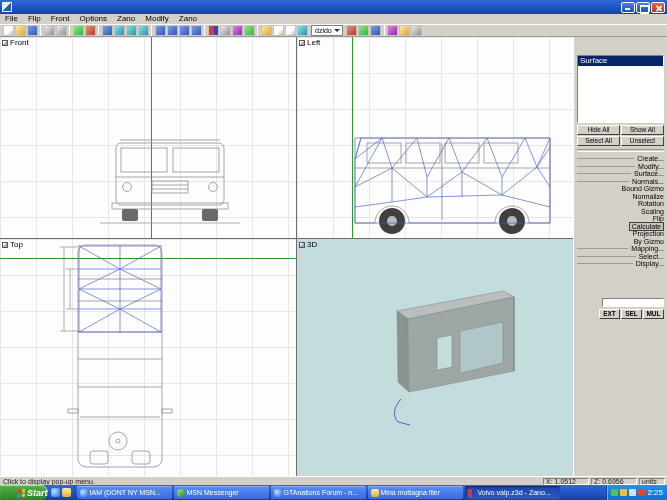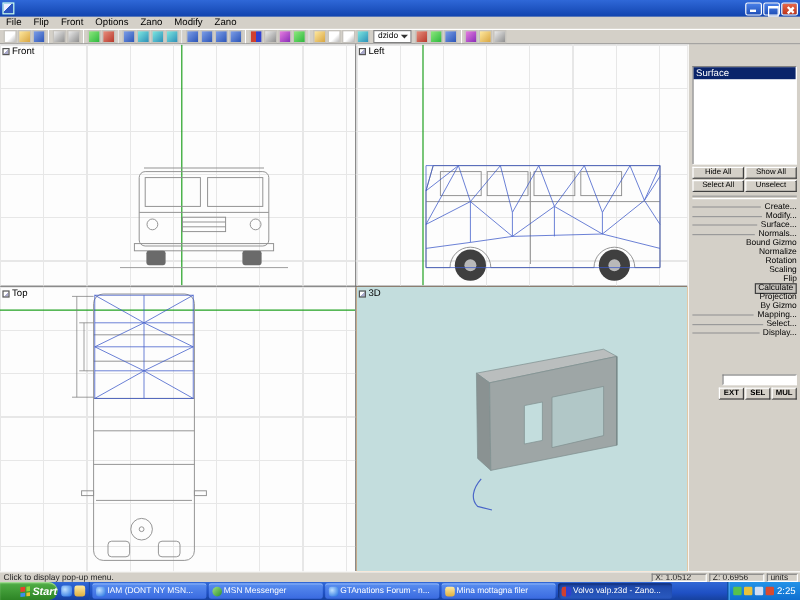--- a/index.html
+++ b/index.html
@@ -38,28 +38,28 @@
   .tb-combo::after { content:""; position:absolute; right:2px; top:3px; border:3px solid transparent; border-top-color:#333; }
 
   
   .workspace { height:439px; display:flex; }
   .viewgrid { width:573px; display:grid; grid-template-columns:296px 276px; grid-template-rows:201px 237px; gap:1px; background:#6f6f6f; }
   .viewport { position:relative; overflow:hidden; }
   .vp-blue { background:
       repeating-linear-gradient(to right,#e7e7e7 0 1px,transparent 1px 36px),
       repeating-linear-gradient(to bottom,#e7e7e7 0 1px,transparent 1px 36px),
       #fdfdfd; }
-  .vp-3d { background:#fdba74; }
+  .vp-3d { background:#8b5cf6; }
   .vpsvg { position:absolute; inset:0; width:100%; height:100%; }
   .vplabel { position:absolute; top:1px; left:2px; display:flex; align-items:center; gap:2px; font-size:8px; color:#000; }
   .vpicon { width:6px; height:6px; border:1px solid #555; background:linear-gradient(135deg,#fff 50%,#aac 50%); }
 
   
   .sidebar { width:94px; background:#d4d0c8; border-left:1px solid #fff; padding:2px 3px; display:flex; flex-direction:column; }
-  .obj-list { margin-top:16px; height:82px; background:#fff; border:1px solid; border-color:#808080 #fff #fff #808080; }
+  .obj-list { margin-top:16px; height:68px; background:#fff; border:1px solid; border-color:#808080 #fff #fff #808080; }
   .obj-item { height:10px; line-height:10px; font-size:8px; padding:0 2px; }
   .obj-item.selected { background:#0a246a; color:#fff; }
   .list-btns { display:grid; grid-template-columns:1fr 1fr; gap:1px; margin-top:2px; }
   .sbtn { font-size:6.5px; height:10px; line-height:8px; text-align:center; background:#d4d0c8; border:1px solid; border-color:#fff #404040 #404040 #fff; overflow:hidden; white-space:nowrap; }
   .panel-sep { height:3px; border-top:1px solid #9a9a9a; border-bottom:1px solid #fff; margin:3px 0 1px; }
   .tree { margin-top:2px; }
   .trow { display:flex; justify-content:flex-end; align-items:center; height:7.5px; font-size:7px; color:#000; }
   .trow.hdr::before { content:""; flex:1; border-top:1px solid #9a9a9a; margin-right:3px; }
   .trow span { white-space:nowrap; }
   .trow.sel span { border:1px solid #404040; background:#c6c3bd; padding:0 2px; }

